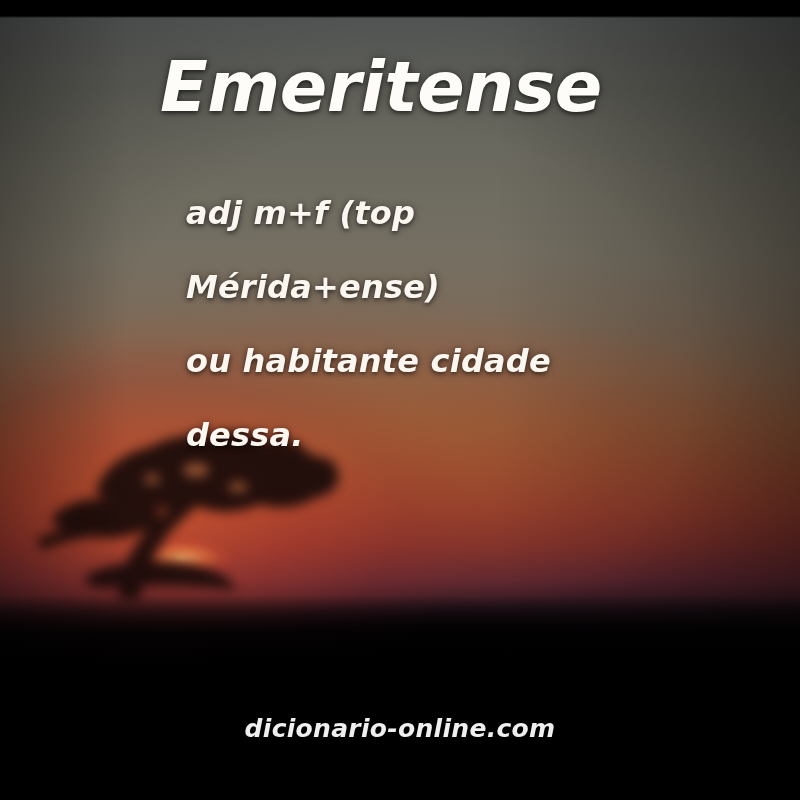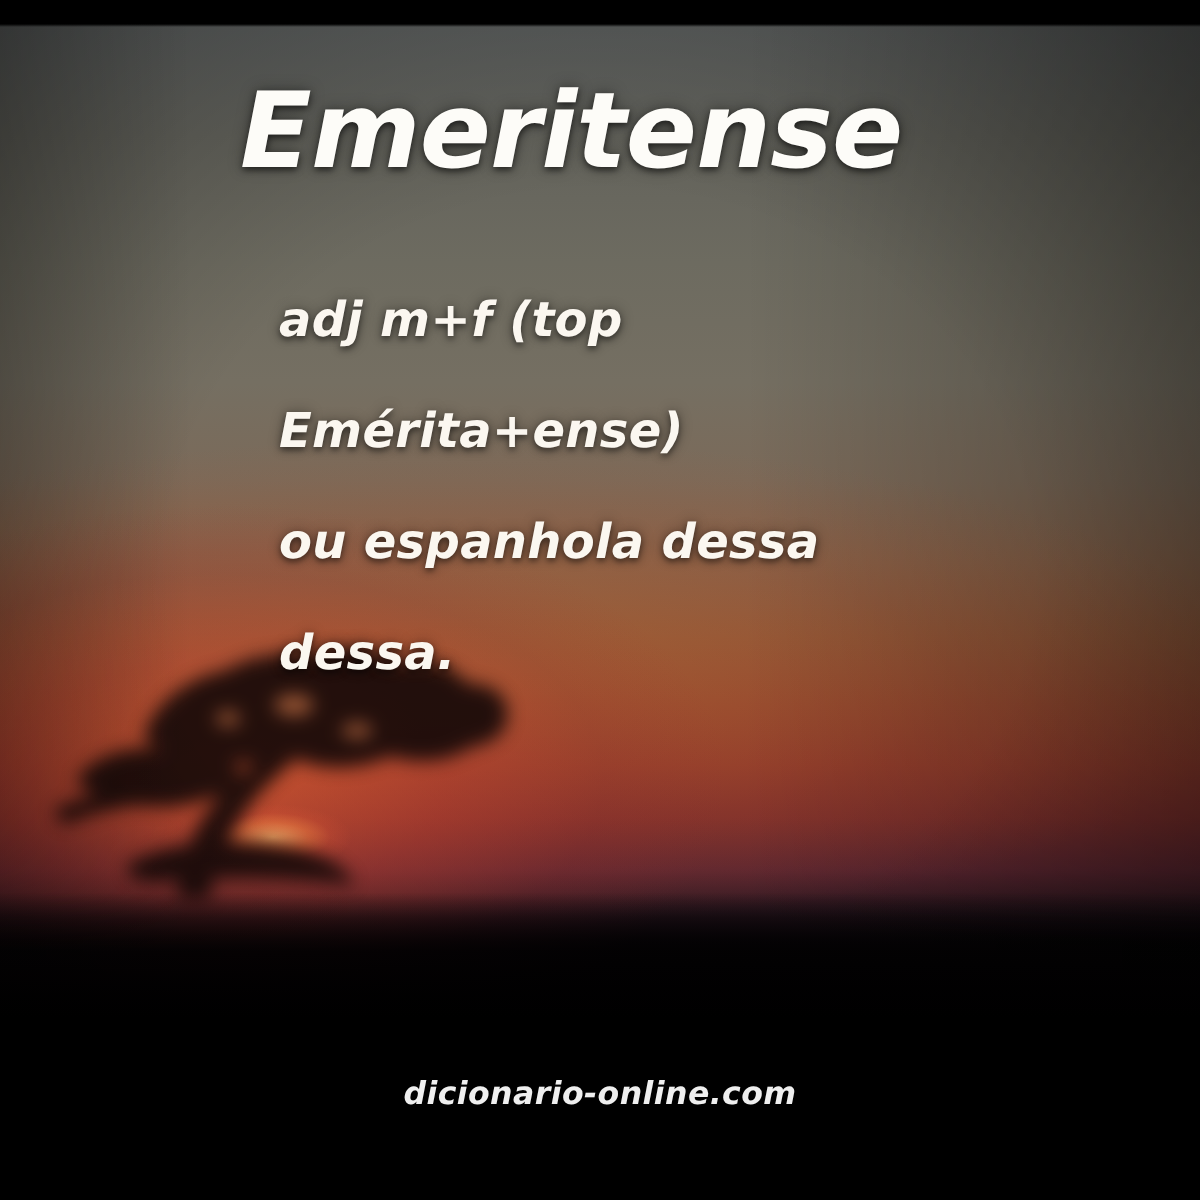--- a/index.html
+++ b/index.html
@@ -156,21 +156,21 @@
 
   .footer {
     position: absolute;
     left: 0;
     top: 713px;
     width: 800px;
     text-align: center;
     font-family: "DejaVu Sans", sans-serif;
     font-style: italic;
     font-weight: bold;
-    font-size: 21px;
+    font-size: 25px;
     line-height: 32px;
     color: #efefef;
     letter-spacing: 0.3px;
     text-shadow: 0 1px 3px rgba(0,0,0,0.8);
   }
 </style>
 </head>
 <body>
 
 <div id="card">
@@ -221,20 +221,20 @@
     </svg>
   </div>
 
   <div class="bg-layer bg-ground"></div>
   <div class="bg-layer bg-vignette"></div>
 
   <div class="headline">Emeritense</div>
 
   <div class="definition">
     <div>adj m+f (top</div>
-    <div>Emérita+ense)</div>
-    <div>ou espanhola dessa</div>
+    <div>Mérida+ense)</div>
+    <div>ou habitante cidade</div>
     <div>dessa.</div>
   </div>
 
   <div class="footer">dicionario-online.com</div>
 
 </div>
 
 </body></html>

